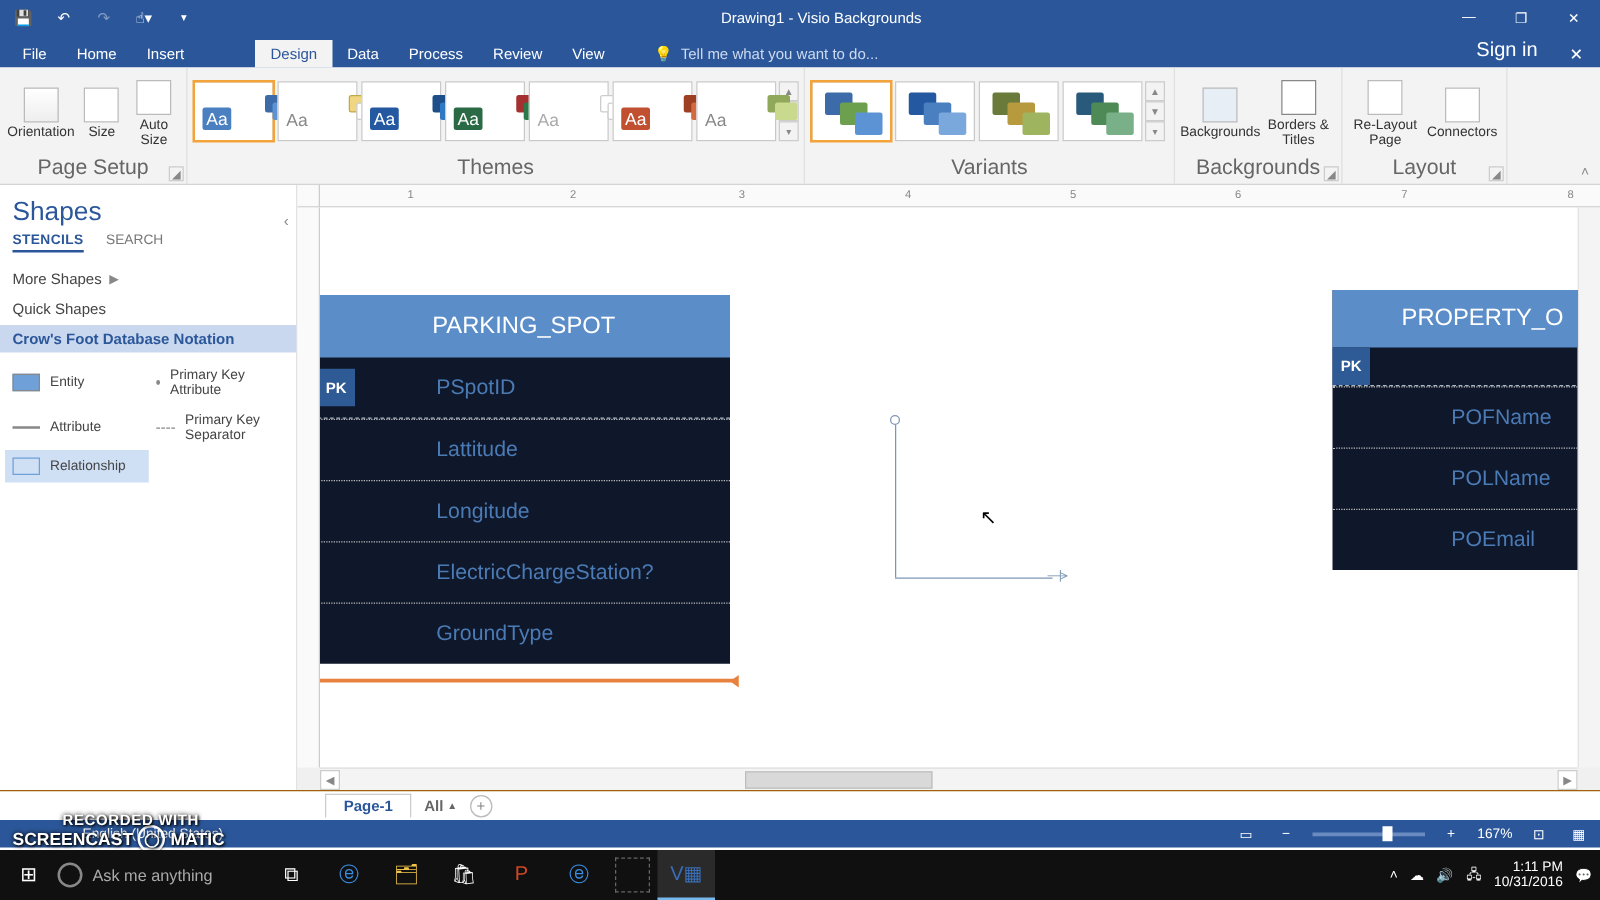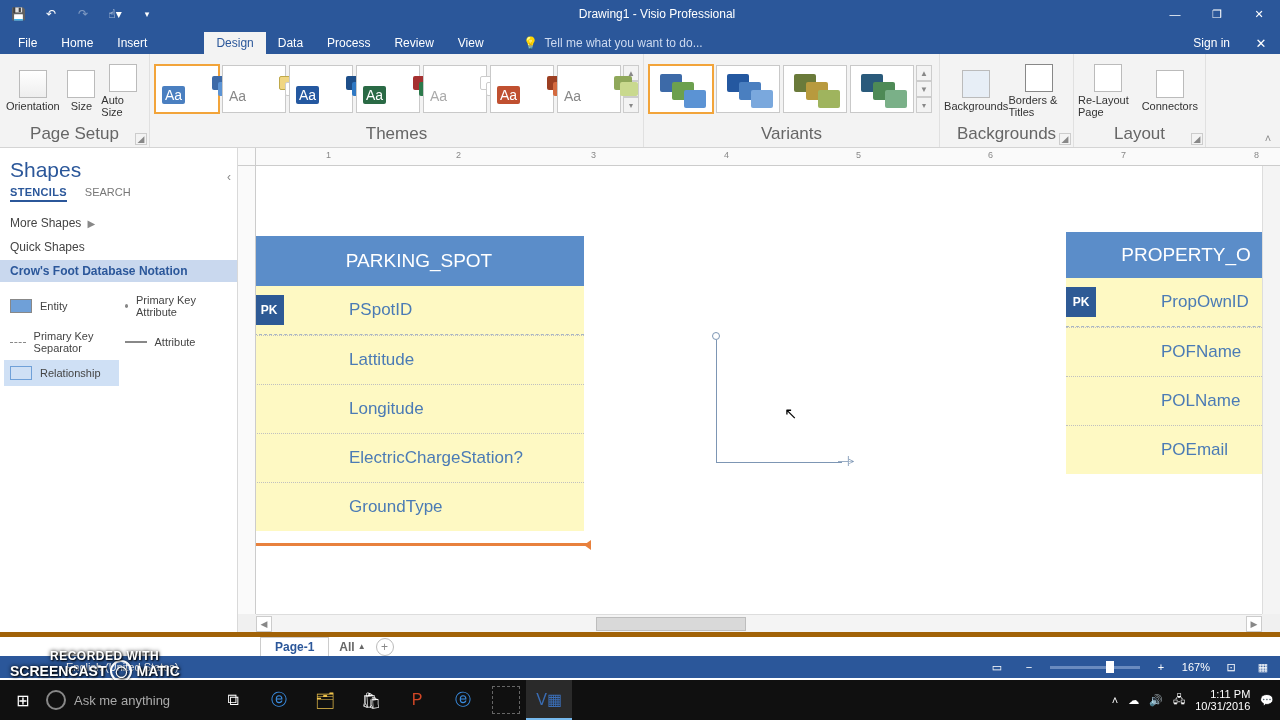--- a/index.html
+++ b/index.html
@@ -11,33 +11,33 @@
 .titlebar-left .qa-btn { width: 26px; height: 24px; display: flex; align-items: center; justify-content: center; color: #fff; }
 .titlebar-center { flex: 1; text-align: center; }
 .titlebar-right { display: flex; }
 .titlebar-right .win-btn { width: 42px; height: 28px; display: flex; align-items: center; justify-content: center; color: #fff; font-size: 11px; }
 
 
 .tabs { height: 26px; background: #2b579a; display: flex; align-items: flex-end; padding-left: 6px; position: relative; }
 .tabs .tab { padding: 4px 12px; color: #fff; font-size: 12px; cursor: pointer; }
 .tabs .tab.active { background: #f3f3f3; color: #2b579a; margin-left: 45px; }
 .tabs .tellme { margin-left: 20px; color: #cddaf0; font-size: 12px; padding: 4px 8px; display: flex; align-items: center; gap: 6px; }
-.tabs .signin { position: absolute; right: 42px; color: #fff; font-size: 12px; padding: 4px 8px; }
+.tabs .signin { position: absolute; right: 42px; color: #fff; font-size: 16px; padding: 4px 8px; }
 .tabs .closehelp { position: absolute; right: 6px; width: 26px; height: 22px; color: #fff; display:flex; align-items:center; justify-content:center; font-size: 13px; }
 
 
 .ribbon { height: 94px; background: #f3f3f3; border-bottom: 1px solid #d4d4d4; display: flex; position: relative; }
 .rgroup { border-right: 1px solid #e0e0e0; display: flex; flex-direction: column; justify-content: flex-end; padding: 2px 4px; position: relative; }
 .rgroup-label { font-size: 17px; color: #666; text-align: center; padding: 2px 0 1px; }
 .rgroup-body { flex: 1; display: flex; align-items: center; }
 .rgroup .dlg { position: absolute; right: 2px; bottom: 2px; width: 12px; height: 12px; font-size: 9px; color: #888; display:flex; align-items:center; justify-content:center; border:1px solid #ccc;}
 
 .big-btn { width: 58px; display: flex; flex-direction: column; align-items: center; gap: 2px; font-size: 11px; color: #333; padding-top: 3px;}
 .big-btn .icn { width: 28px; height: 28px; border: 1px solid #bbb; background: #fff; }
-.big-btn .lbl { line-height: 12px; }
+.big-btn .lbl { text-align: center; line-height: 12px; }
 
 .theme-swatch { width: 64px; height: 48px; margin: 0 1px; border: 1px solid #c9c9c9; background: #fff; position: relative; display:flex; align-items:center; justify-content:center; font-family: Georgia, serif; }
 .theme-swatch.sel { outline: 2px solid #f2a43a; outline-offset: -1px; }
 .theme-swatch .rects { position: absolute; right: 6px; top: 10px; }
 .theme-swatch .rects div { width: 18px; height: 14px; position: absolute; border-radius: 2px; }
 .theme-swatch .aa { position: absolute; left: 6px; bottom: 8px; font-size: 14px; }
 
 .variant-swatch { width: 64px; height: 48px; margin: 0 1px; border: 1px solid #c9c9c9; background: #fff; position: relative; }
 .variant-swatch.sel { outline: 2px solid #f2a43a; outline-offset: -1px; }
 .variant-swatch .vrects div { position: absolute; width: 22px; height: 18px; border-radius: 2px; }
@@ -69,40 +69,40 @@
 .ruler-h span { position: absolute; top: 2px; }
 .ruler-v { position: absolute; left: 0; top: 18px; bottom: 18px; width: 18px; background: #fafafa; border-right: 1px solid #ccc; }
 .ruler-corner { position: absolute; left: 0; top: 0; width: 18px; height: 18px; background: #fafafa; border-right:1px solid #ccc; border-bottom:1px solid #ccc;}
 .canvas { position: absolute; left: 18px; top: 18px; right: 18px; bottom: 18px; background: #fff; overflow: hidden; }
 .hscroll { position: absolute; left: 18px; right: 18px; bottom: 0; height: 18px; background: #f4f4f4; border-top: 1px solid #ddd; display:flex; align-items:center;}
 .hscroll .harrow { width: 16px; height: 16px; border:1px solid #ccc; font-size:9px; display:flex; align-items:center; justify-content:center; color:#888; background:#fff;}
 .hscroll .thumb { height: 14px; background: #d9d9d9; border:1px solid #bdbdbd; position:absolute; }
 .vscroll { position: absolute; right: 0; top: 18px; bottom: 18px; width: 18px; background: #f4f4f4; border-left: 1px solid #ddd; }
 
 
-.entity { position: absolute; background: #fef9c3; }
+.entity { position: absolute; background: #0f172a; }
 .entity .ehdr { background: #5b8dc9; color: #fff; text-align: center; padding: 14px 0; font-size: 19px; font-weight: 500; }
 .entity .erow { display: flex; align-items: center; border-top: 1px dotted #c0c0c0; font-size: 17px; color: #4b7bb5; }
 .entity .erow.first { border-top: none; }
 .entity .pkcell { width: 30px; background: #2e5a95; color: #fff; font-size: 12px; font-weight: 600; text-align: center; padding: 8px 2px; margin-right: 50px; }
 .entity .attrcell { padding: 14px 0 14px 95px; }
 .entity .pkrow .attrcell { padding-left: 15px; }
 .entity .pksep { height: 0; border-top: 1px dashed #a9b6c4; }
 .sel-border { position: absolute; border-bottom: 3px solid #e8813d; }
 
 .relationship-shape { position: absolute; }
 .relationship-shape .vline { position: absolute; width: 1px; background: #7d96b4; }
 .relationship-shape .hline { position: absolute; height: 1px; background: #7d96b4; }
 .relationship-shape .endpoint { position: absolute; width: 8px; height: 8px; border: 1px solid #7d96b4; background: #fff; border-radius: 50%; }
 .relationship-shape .crow { position: absolute; font-size: 10px; color: #7d96b4; letter-spacing: -1px;}
 
 .cursor { position: absolute; font-size: 16px; pointer-events: none; }
 
 
-.pagetabs { height: 24px; background: #fff; border-top: 5px solid #a16207; display: flex; align-items: center; padding-left: 260px; font-size: 12px; gap: 10px;}
+.pagetabs { height: 24px; background: #fff; border-top: 1px solid #a16207; display: flex; align-items: center; padding-left: 260px; font-size: 12px; gap: 10px;}
 .pagetabs .ptab { padding: 2px 14px; color: #2b579a; border: 1px solid #ccc; border-bottom: none; background: #fff; font-weight: 600;}
 .pagetabs .pall { color: #666; display:flex; align-items:center; gap:3px;font-weight:bold;}
 .pagetabs .padd { width: 18px; height: 18px; border: 1px solid #bbb; border-radius: 50%; display:flex; align-items:center; justify-content:center; font-size:12px; color:#888;}
 
 
 .statusbar { height: 22px; background: #2b579a; color: #fff; font-size: 11px; display: flex; align-items: center; padding: 0 6px; justify-content: space-between; }
 .statusbar .sright { display: flex; align-items: center; gap: 10px; }
 .statusbar .sright .sbtn { width: 22px; height: 18px; display:flex; align-items:center; justify-content:center; }
 .statusbar .zoom-slider { width: 90px; height: 3px; background: #6a8bbf; position: relative; }
 .statusbar .zoom-slider .zthumb { position: absolute; width: 8px; height: 12px; background: #fff; top: -5px; left: 56px; }
@@ -123,21 +123,21 @@
 <body>
 
 <div class="titlebar">
   <div class="titlebar-left">
     <div class="qa-btn">💾</div>
     <div class="qa-btn">↶</div>
     <div class="qa-btn" style="opacity:.4">↷</div>
     <div class="qa-btn">☝︎▾</div>
     <div class="qa-btn" style="font-size:9px">▾</div>
   </div>
-  <div class="titlebar-center">Drawing1 - Visio Professional</div>
+  <div class="titlebar-center">Drawing1 - Visio Backgrounds</div>
   <div class="titlebar-right">
     <div class="win-btn">—</div>
     <div class="win-btn">❐</div>
     <div class="win-btn">✕</div>
   </div>
 </div>
 
 <div class="tabs">
   <div class="tab">File</div>
   <div class="tab">Home</div>
@@ -325,26 +325,26 @@
     <div class="shape-grid">
       <div class="shape-item">
           <div class="sicon"></div>
           <span>Entity</span>
         </div>
       <div class="shape-item">
           <div class="sicon line" style="width:4px;height:4px;background:#888;border-radius:50%"></div>
           <span style="line-height:12px">Primary Key Attribute</span>
         </div>
       <div class="shape-item">
+          <div class="sicon line"></div>
+          <span>Attribute</span>
+        </div>
+      <div class="shape-item">
           <div class="sicon line" style="border-top:1px dashed #888;background:none;height:0"></div>
           <span style="line-height:12px">Primary Key Separator</span>
-        </div>
-      <div class="shape-item">
-          <div class="sicon line"></div>
-          <span>Attribute</span>
         </div>
       <div class="shape-item sel">
           <div class="sicon" style="background:#cfe0f5;border-color:#6fa0d8"></div>
           <span>Relationship</span>
         </div>
     </div>
   </div>
 
   <div class="canvas-wrap">
     <div class="ruler-corner"></div>
@@ -391,21 +391,20 @@
         <div class="vline" style="left:0; top:4px; height:122px"></div>
         <div class="hline" style="left:0; top:126px; width:126px"></div>
         <div class="crow" style="left:122px; top:119px">—|⪫</div>
       </div>
       <div class="cursor" style="left:528px; top:238px">↖</div>
 
       <div class="entity" style="left:810px; top:66px; width:240px">
         <div class="ehdr" style="padding:12px 0">PROPERTY_O</div>
         <div class="erow first pkrow">
             <div class="pkcell">PK</div>
-            <div class="attrcell">PropOwnID</div>
           </div>
         <div class="pksep"></div>
         <div class="erow">
             <div class="attrcell">POFName</div>
           </div>
         <div class="erow">
             <div class="attrcell">POLName</div>
           </div>
         <div class="erow">
             <div class="attrcell">POEmail</div>

